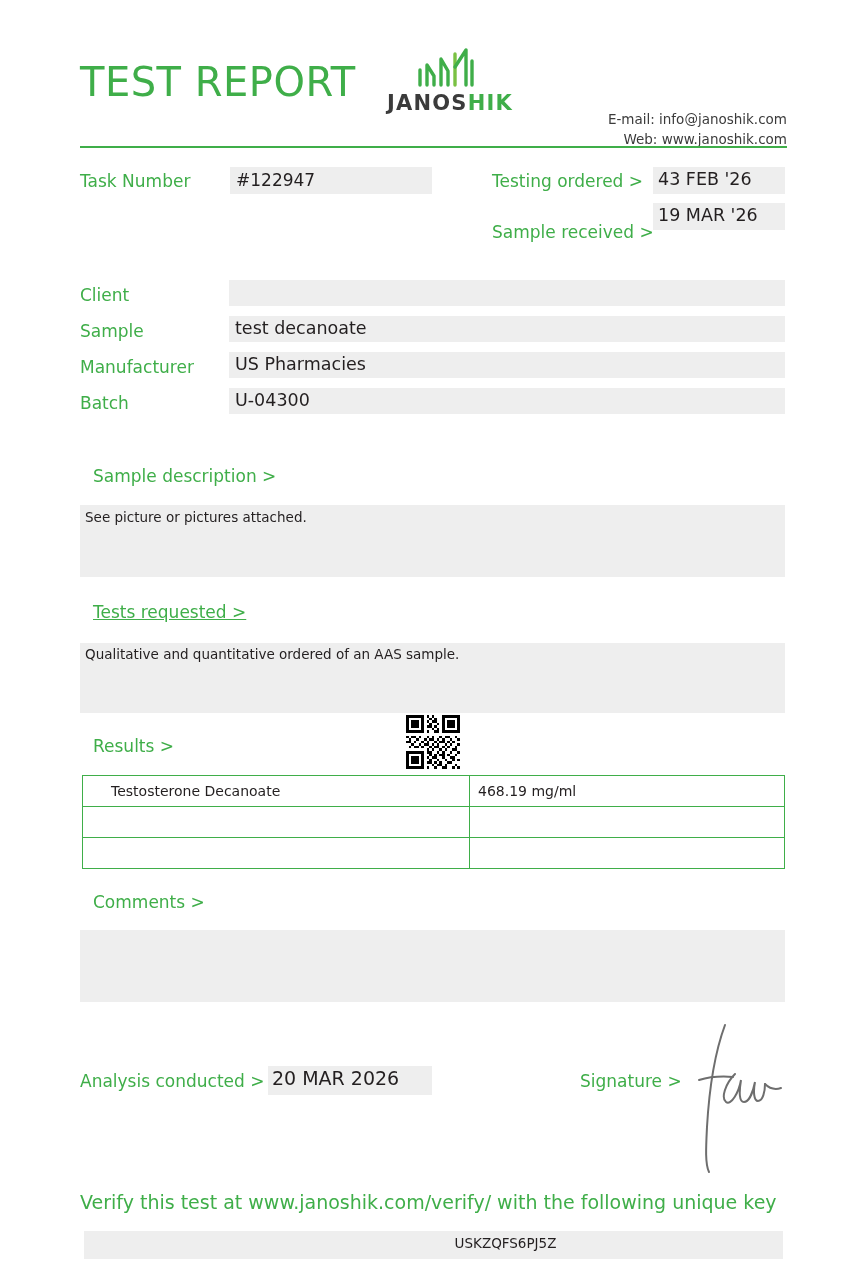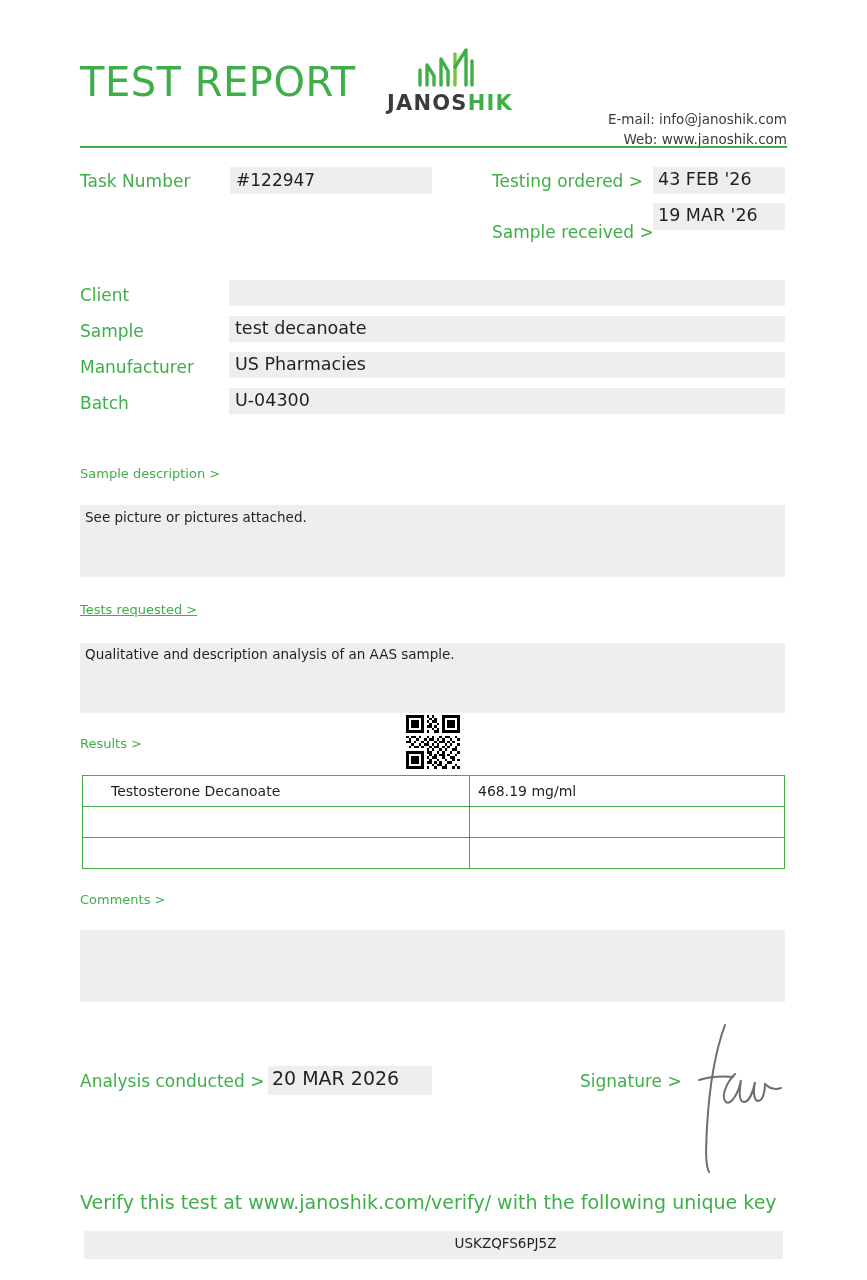--- a/index.html
+++ b/index.html
@@ -168,22 +168,22 @@
   }
 
   .r1 { top: 285px; }  .r1b { top: 280px; }  .r1v { top: 282px; }
   .r2 { top: 321px; }  .r2b { top: 316px; }  .r2v { top: 318px; }
   .r3 { top: 357px; }  .r3b { top: 352px; }  .r3v { top: 354px; }
   .r4 { top: 393px; }  .r4b { top: 388px; }  .r4v { top: 390px; }
 
   
   .section-title {
     position: absolute;
-    left: 80px;
-    font-size: 13px;
+    left: 93px;
+    font-size: 17px;
     color: #3fae49;
   }
   .section-box {
     position: absolute;
     left: 80px;
     width: 705px;
     background: #eeeeee;
   }
   .section-text {
     position: absolute;
@@ -360,21 +360,21 @@
   <div class="info-row-label r4">Batch</div>
   <div class="info-row-box r4b"></div>
   <div class="info-row-value r4v">U-04300</div>
 
   <div class="section-title desc-title">Sample description &gt;</div>
   <div class="section-box desc-box"></div>
   <div class="section-text desc-text">See picture or pictures attached.</div>
 
   <div class="section-title tests-title">Tests requested &gt;</div>
   <div class="section-box tests-box"></div>
-  <div class="section-text tests-text">Qualitative and description analysis of an AAS sample.</div>
+  <div class="section-text tests-text">Qualitative and quantitative ordered of an AAS sample.</div>
 
   <div class="section-title results-title">Results &gt;</div>
 
   <div class="qr">
     <svg width="54" height="54" viewBox="0 0 21 21" shape-rendering="crispEdges" xmlns="http://www.w3.org/2000/svg">
       <rect width="21" height="21" fill="#ffffff"></rect>
       <g fill="#000000">
         <rect x="0" y="0" width="7" height="1"></rect>
           <rect x="0" y="6" width="7" height="1"></rect>
         <rect x="0" y="0" width="1" height="7"></rect>

